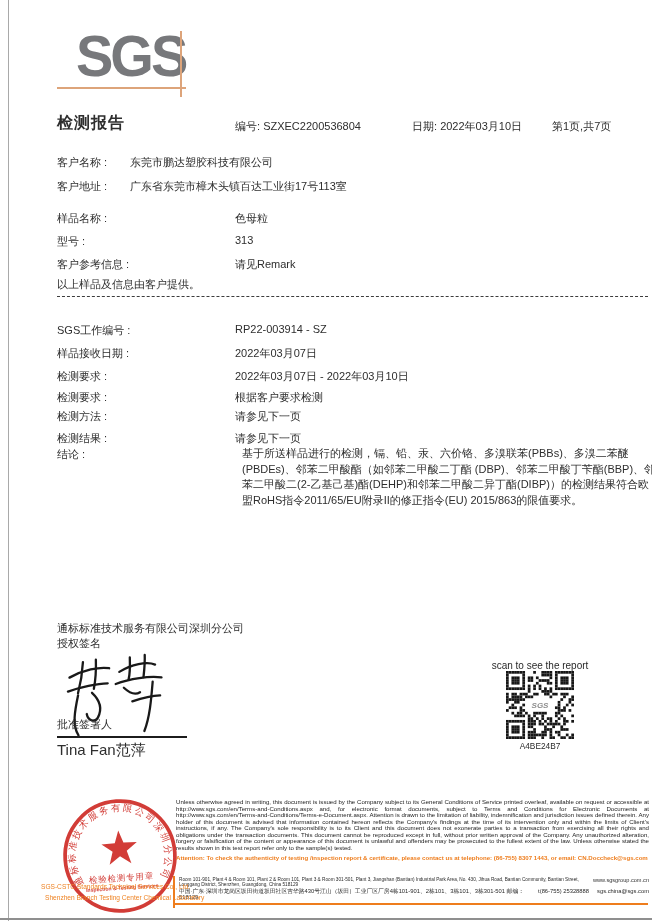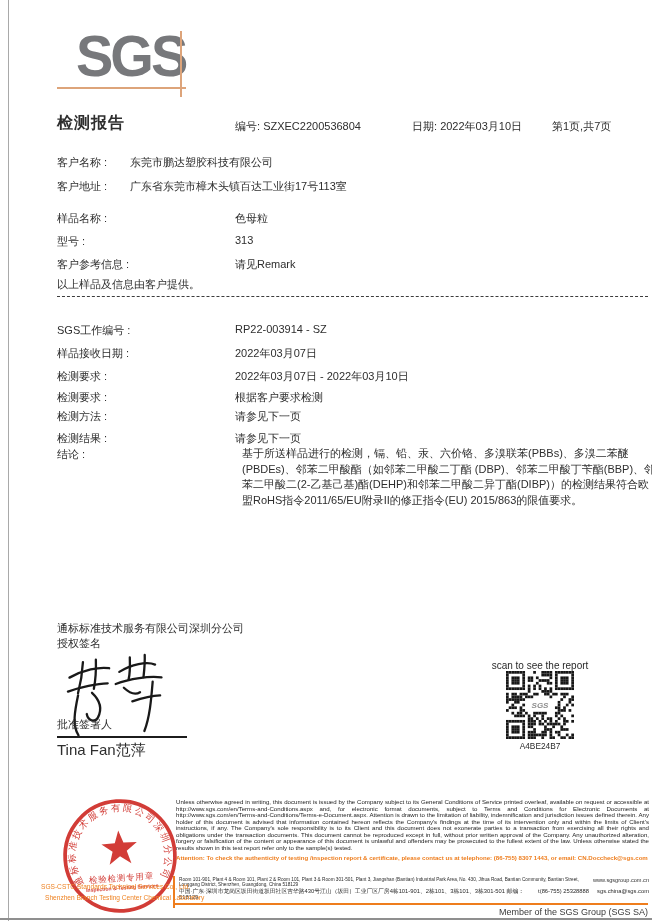--- a/index.html
+++ b/index.html
@@ -475,14 +475,13 @@
   <div class="addr-en-row">
     <div class="addr-en">Room 101-901, Plant 4 &amp; Room 101, Plant 2 &amp; Room 101, Plant 3 &amp; Room 301-501, Plant 3, Jiangshan (Bantian) Industrial Park Area, No. 430, Jihua Road, Bantian Community, Bantian Street, Longgang District, Shenzhen, Guangdong, China 518129</div>
     <div class="website">www.sgsgroup.com.cn</div>
   </div>
   <div class="addr-cn-row">
     <div class="addr-cn">中国·广东·深圳市龙岗区坂田街道坂田社区吉华路430号江山（坂田）工业厂区厂房4栋101-901、2栋101、3栋101、3栋301-501  邮编：518129</div>
     <div class="phone">t(86-755) 25328888</div>
     <div class="email">sgs.china@sgs.com</div>
   </div>
   <div class="footer-rule"></div>
-  <div class="member">Member of the SGS Group (SGS SA)</div>
 </div>
 
 </body></html>

